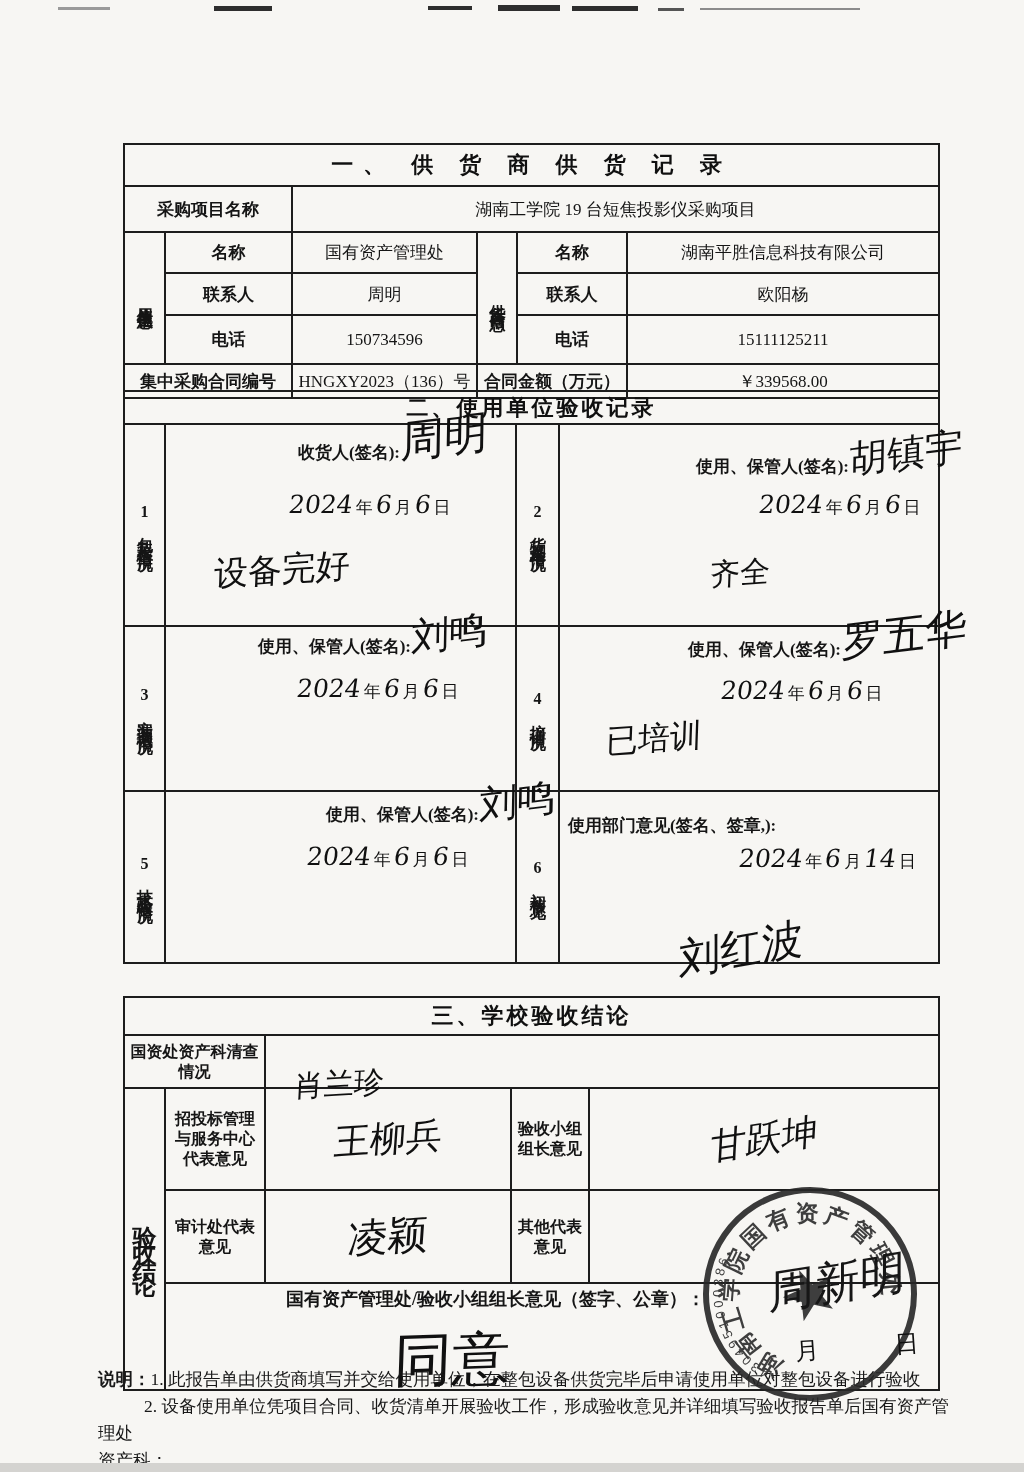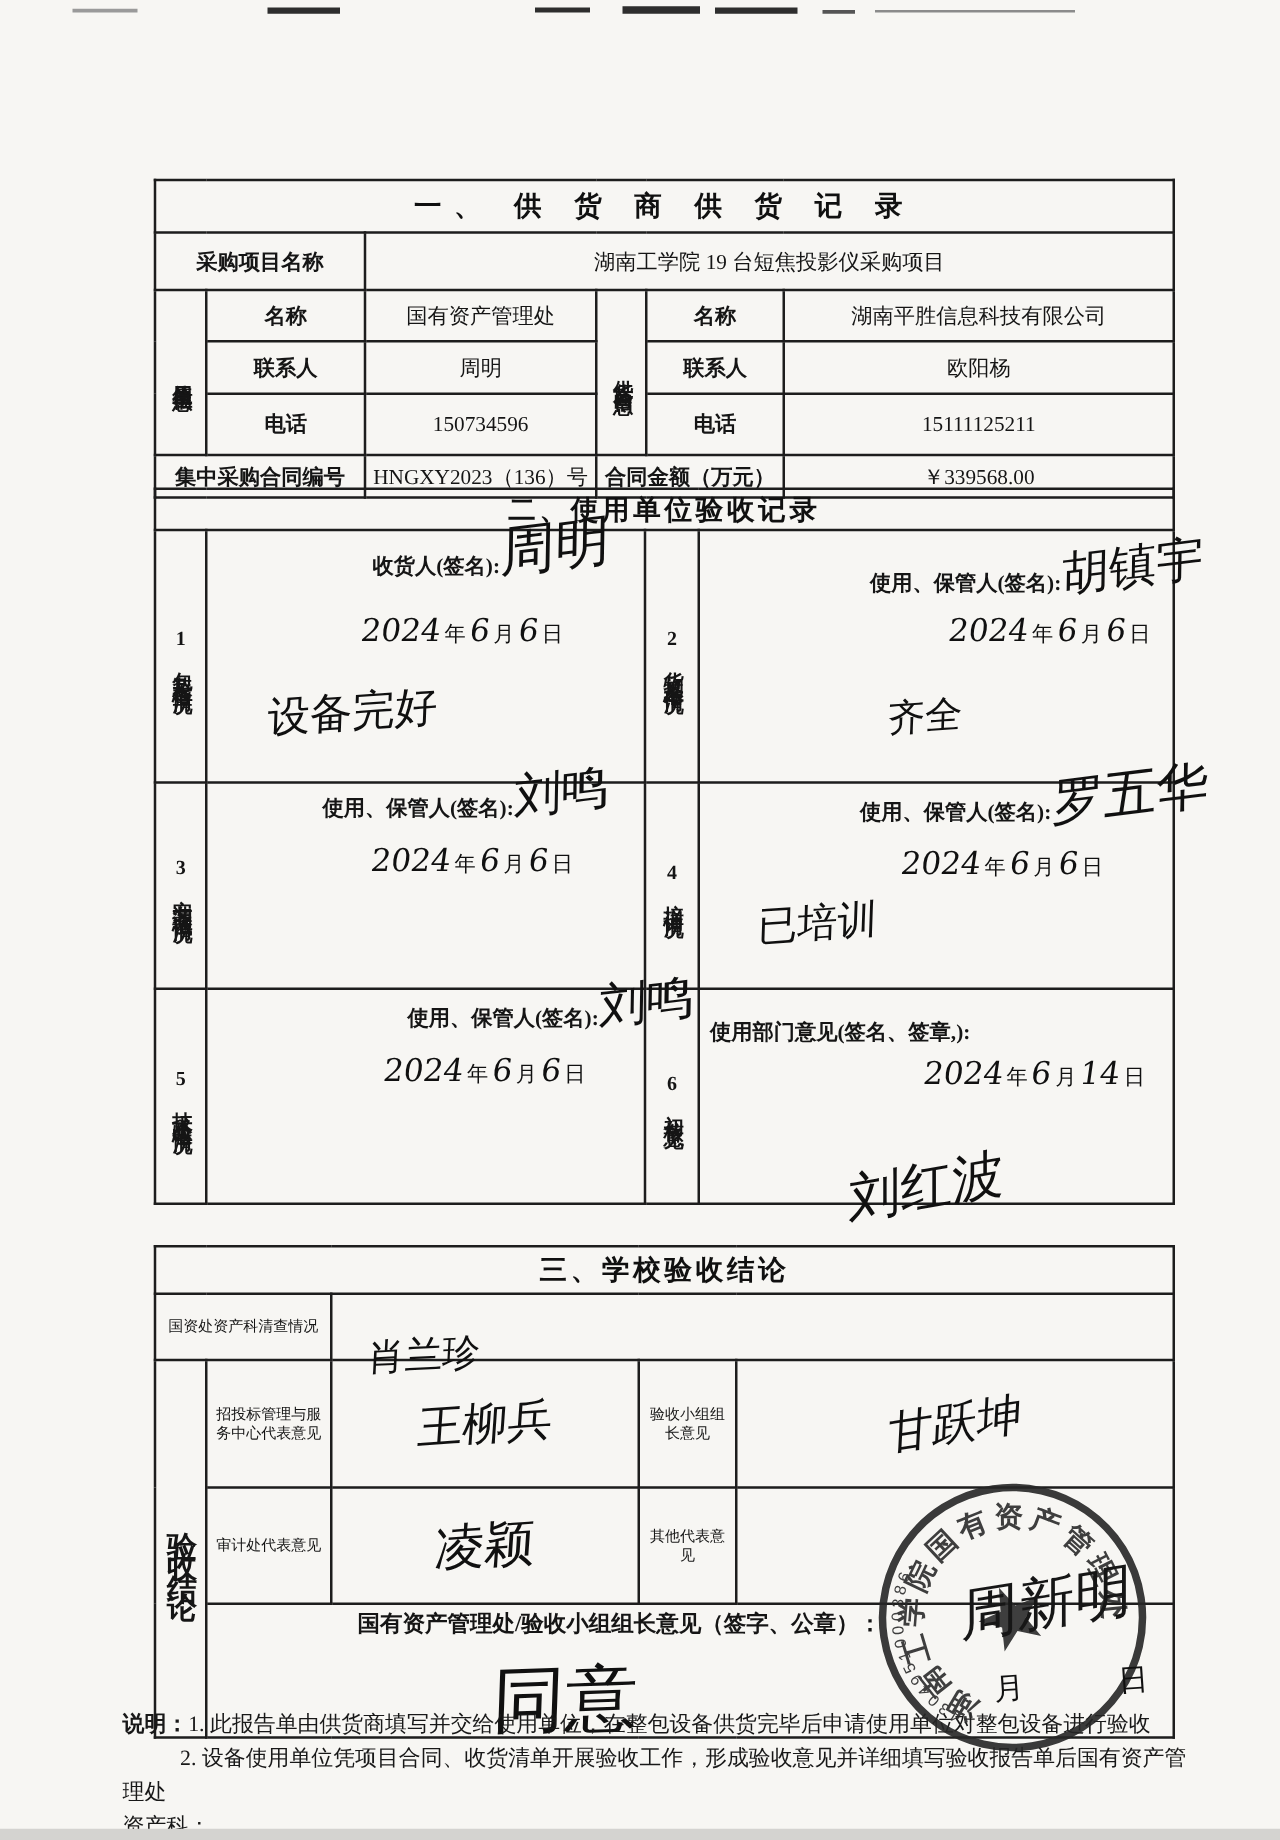--- a/index.html
+++ b/index.html
@@ -56,21 +56,21 @@
   .c5 .dateline{left:138px;bottom:6px;}
   .c6 .sig{position:absolute;left:118px;top:44px;font-size:42px;transform:rotate(-10deg) skewX(-10deg);}
   .c6 .sigline{left:8px;bottom:40px;}
   .c6 .dateline{right:22px;bottom:4px;}
   
   .sig-cell .sig{transform:rotate(-4deg) skewX(-8deg);}
   .asset-sig{position:absolute;left:28px;top:2px;font-size:30px;transform:rotate(-3deg) skewX(-6deg);}
   .final{position:relative;width:100%;height:100%;}
   .approval{position:absolute;left:228px;top:-16px;font-size:58px;transform:rotate(-2deg) skewX(-4deg);}
   .final-caption{position:absolute;left:120px;bottom:26px;font-size:18px;font-weight:600;white-space:nowrap;}
-  .smalllabel{font-size:12px;line-height:1.25;font-weight:400;padding:0 4px;}
+  .smalllabel{font-size:16px;line-height:1.25;font-weight:700;padding:0 4px;}
   
   .stamp{position:absolute;left:688px;top:1176px;opacity:.9;}
   .stamp-sig{position:absolute;left:768px;top:1252px;font-size:46px;transform:rotate(-9deg) skewX(-9deg);color:#161616;white-space:nowrap;}
   .stamp-date{position:absolute;left:795px;top:1330px;font-size:24px;letter-spacing:34px;transform:rotate(-4deg);white-space:nowrap;}
   
   .notes{position:absolute;left:98px;top:1366px;width:862px;font-size:17.5px;line-height:1.55;color:#181818;}
   .notes p{margin:0;}
   .notes .ind{text-indent:46px;}
 </style>
 </head>

